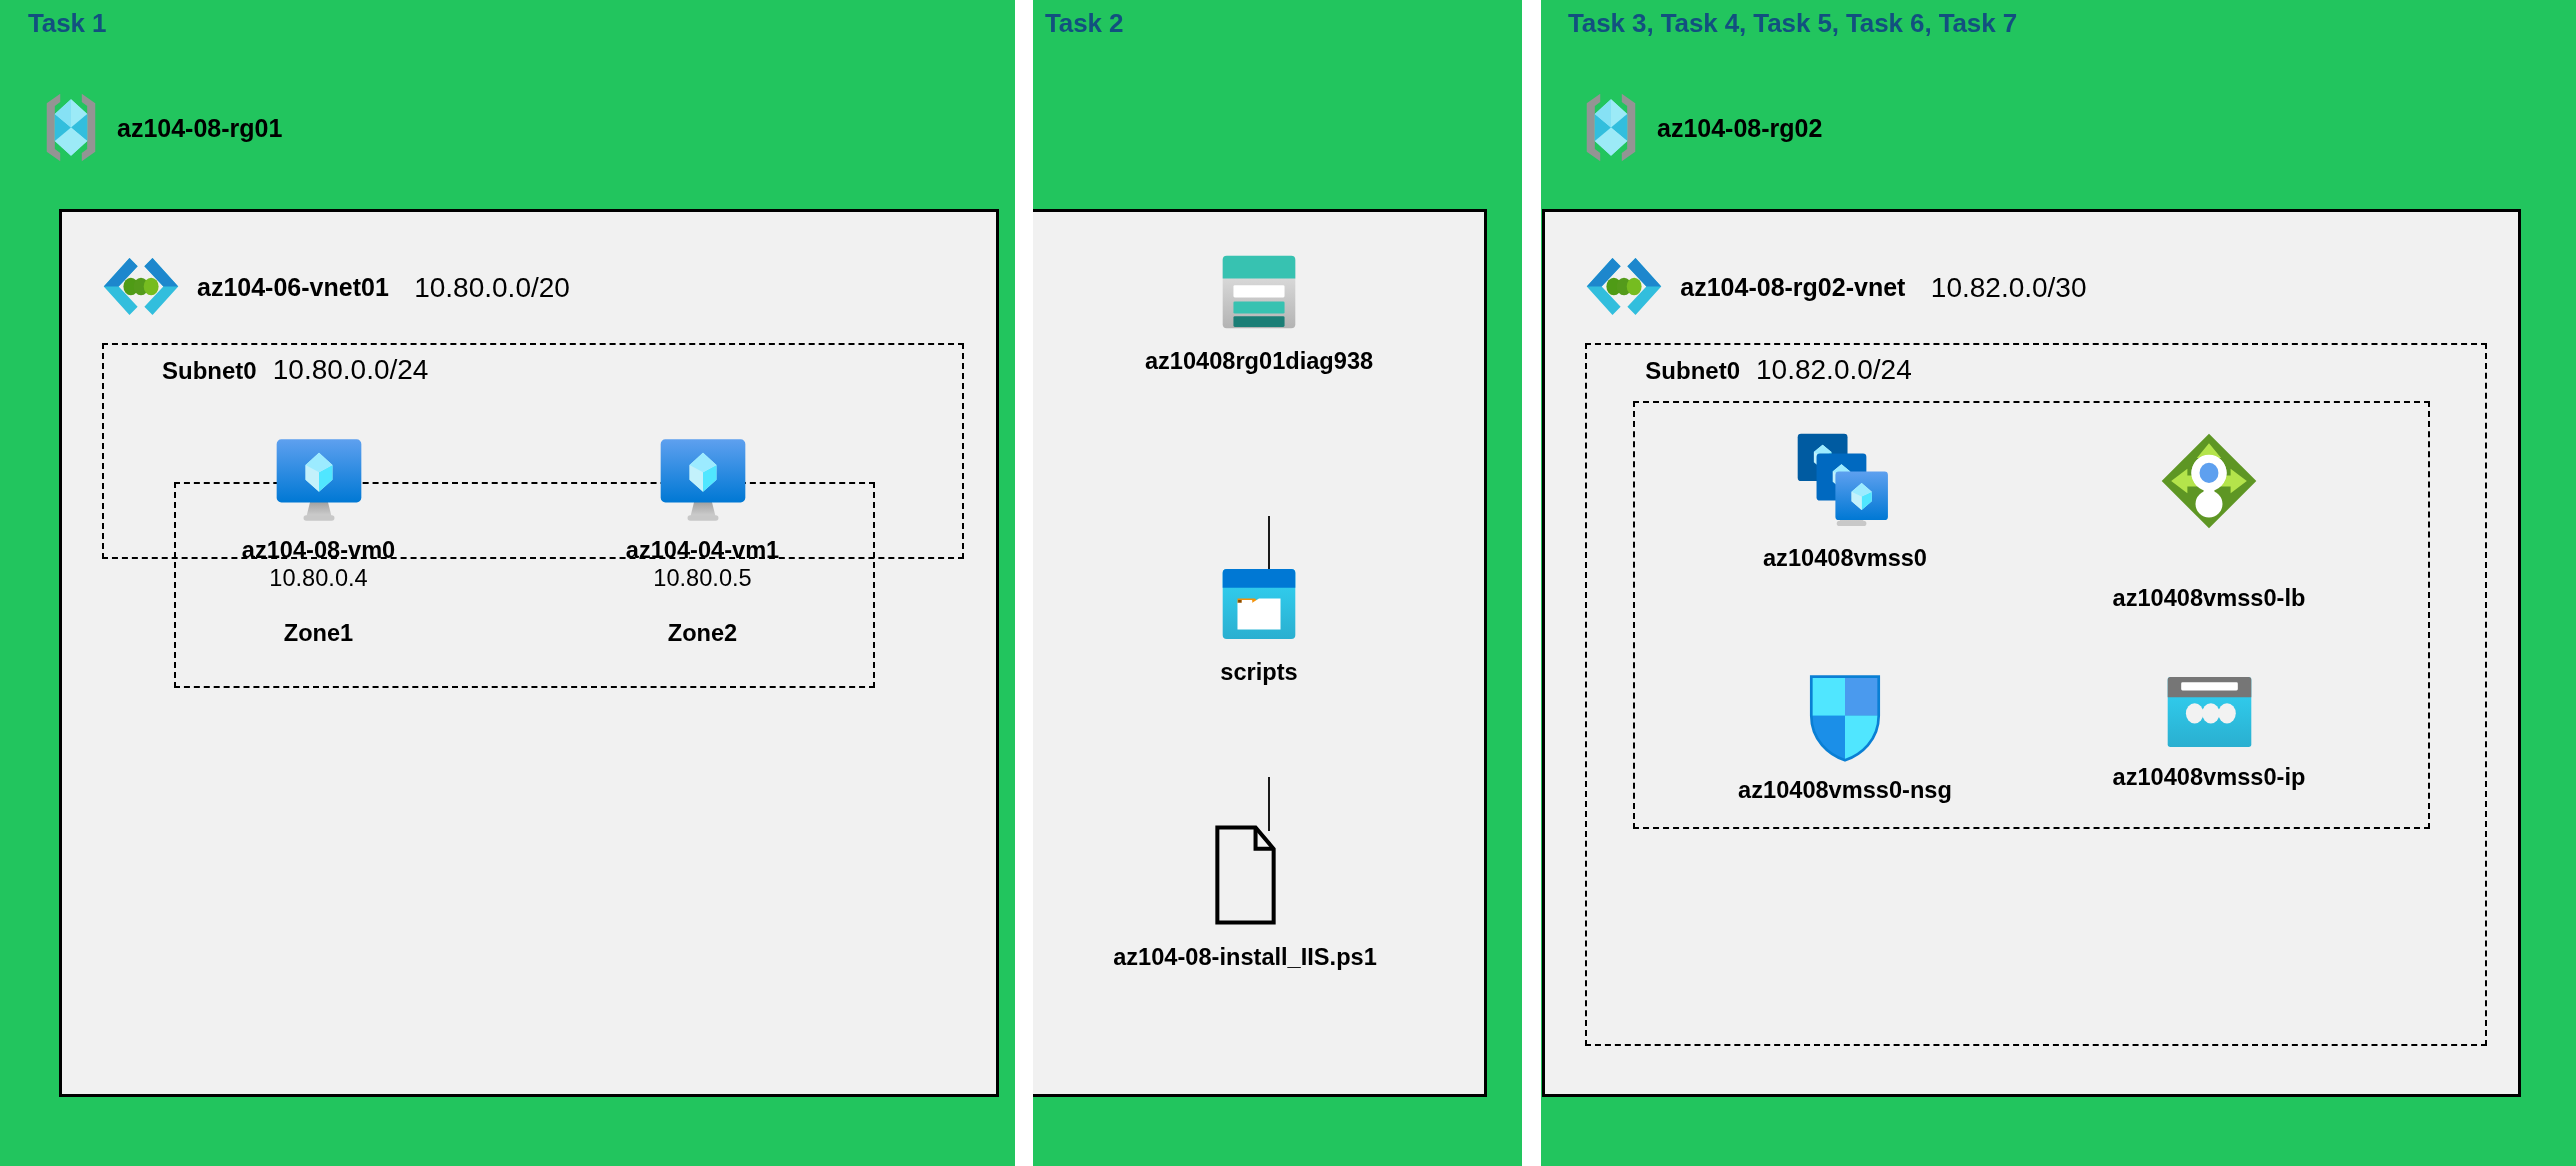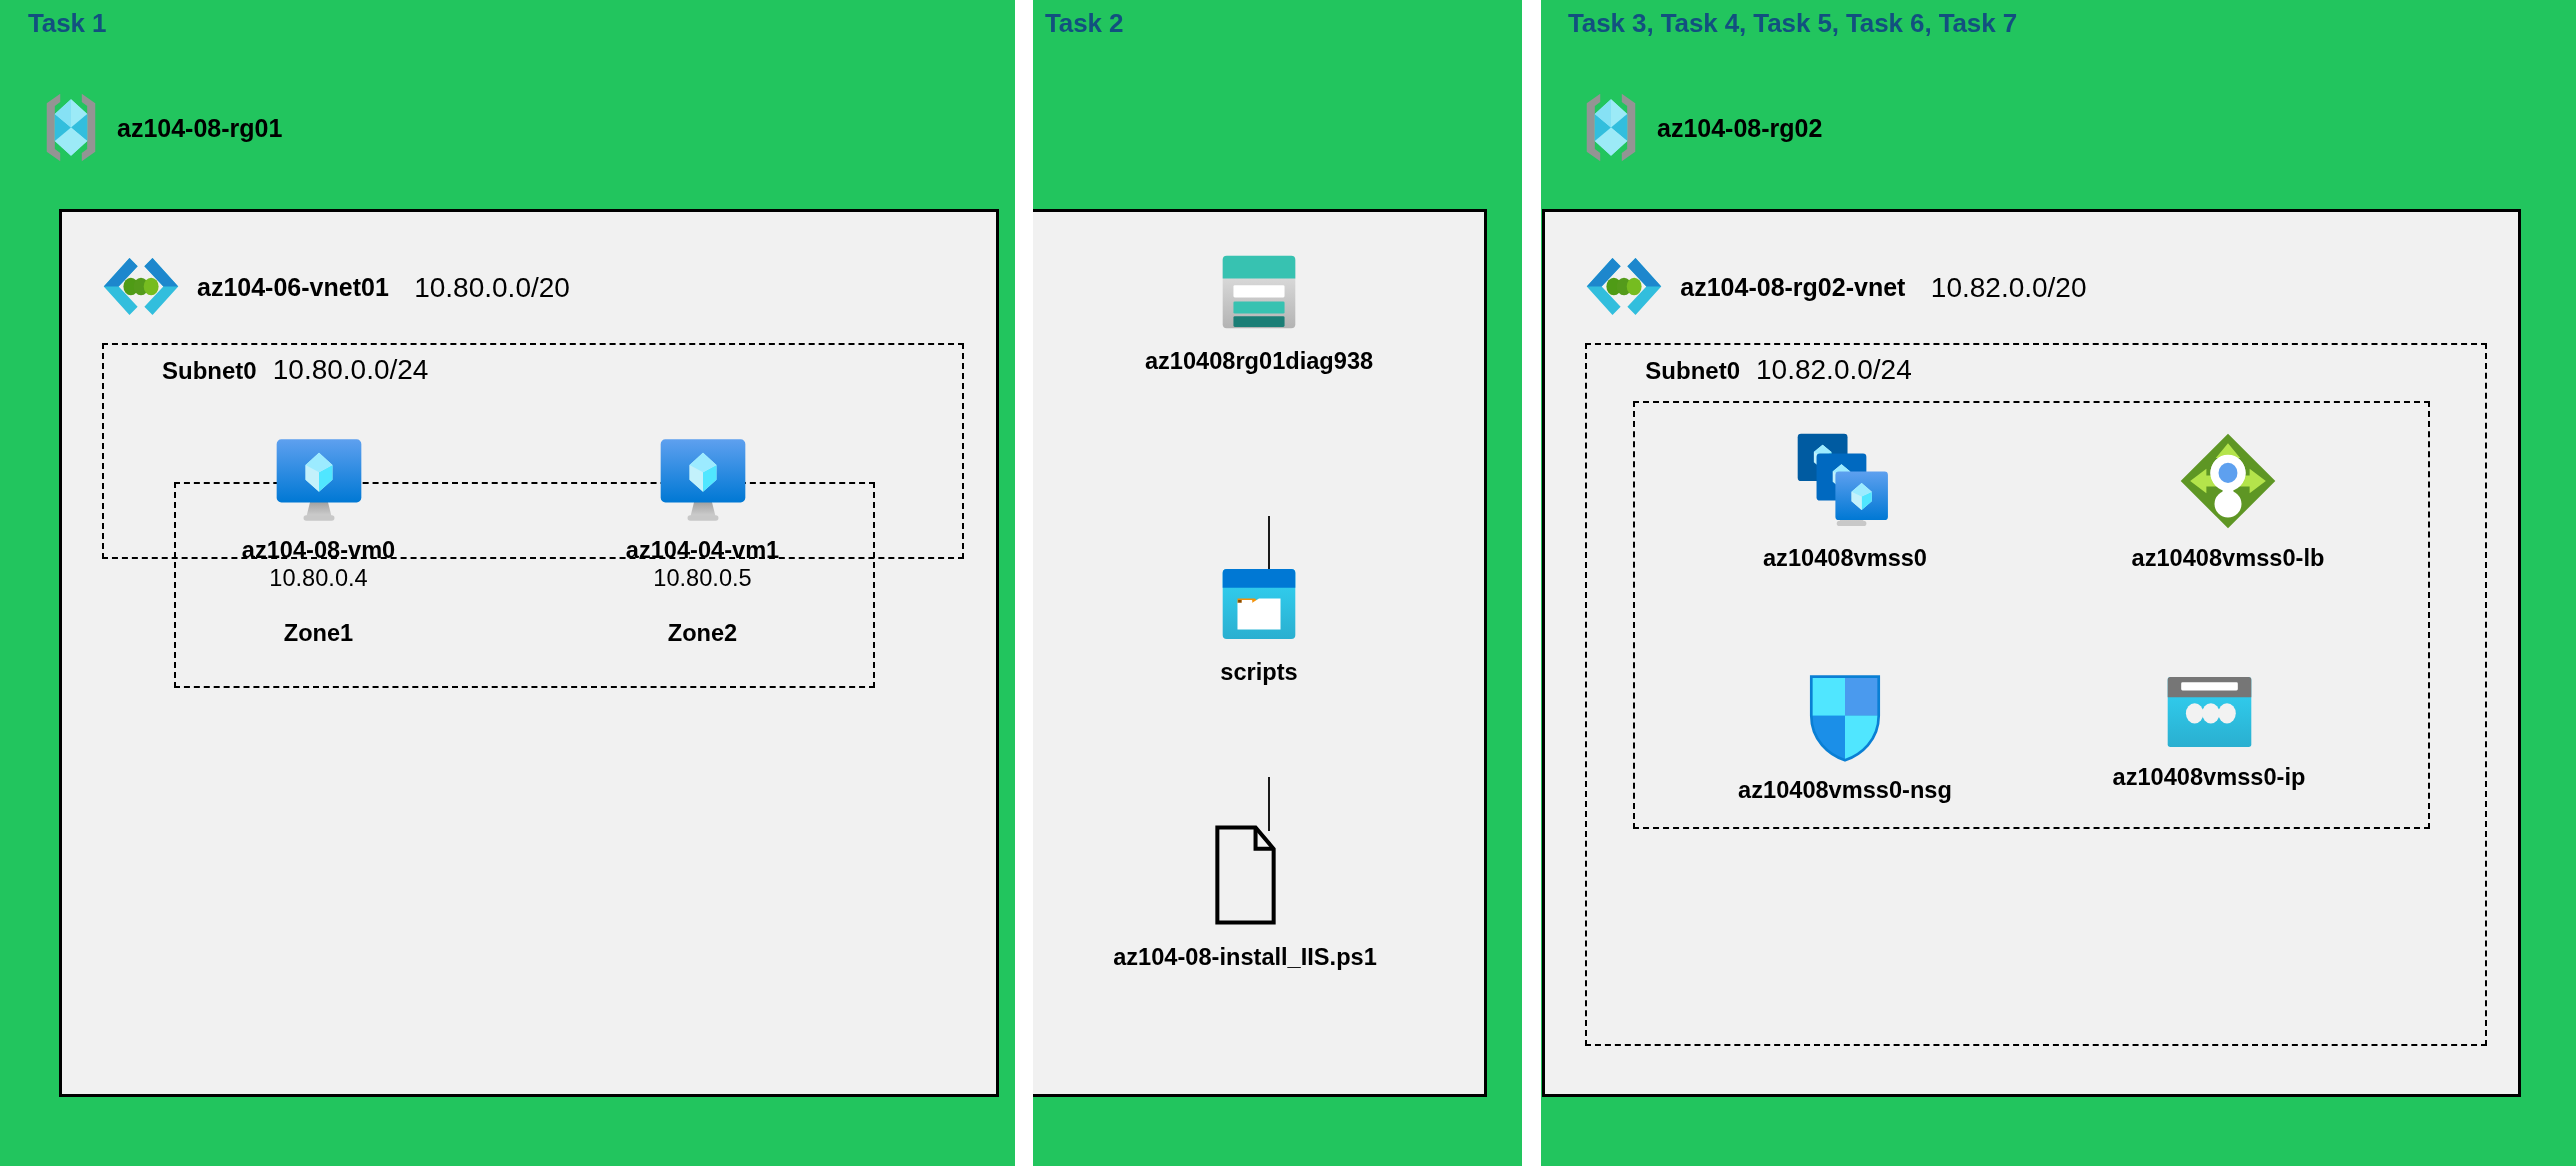--- a/index.html
+++ b/index.html
@@ -319,21 +319,21 @@
           <path d="M42 6 L54 18 L26 48 L54 78 L42 90 L4 48 Z" fill="#32bedd"></path>
           <path d="M42 6 L54 18 L26 48 L4 48 Z" fill="#1d87cd"></path>
           <path d="M76 6 L64 18 L92 48 L64 78 L76 90 L114 48 Z" fill="#32bedd"></path>
           <path d="M76 6 L64 18 L92 48 L114 48 Z" fill="#1d87cd"></path>
           <ellipse cx="44" cy="48" rx="11" ry="13" fill="#4f9b16"></ellipse>
           <ellipse cx="59" cy="48" rx="11" ry="13" fill="#549b1b"></ellipse>
           <ellipse cx="74" cy="48" rx="11" ry="13" fill="#76bc20"></ellipse>
         </svg>
       </span>
       <span class="vnet-name">az104-08-rg02-vnet</span>
-      <span class="cidr">10.82.0.0/20</span>
+      <span class="cidr">10.82.0.0/30</span>
     </div>
 
     <div class="dashed-box" style="left:40px; top:131px; width:902px; height:703px;"></div>
 
     <div class="subnet-label" style="left:100px; top:142px;">
       <span style="font-weight:bold;">Subnet0</span>
       <span class="cidr">10.82.0.0/24</span>
     </div>
   </div>
 
@@ -369,21 +369,21 @@
         <rect x="60" y="60" width="78" height="72" rx="5" fill="url(#vmssFront)"></rect>
         <polygon points="99,77 114,90 114,104 99,117 84,104 84,90" fill="#c3f1fb"></polygon>
         <polygon points="99,97 114,90 114,104 99,117" fill="#50e6ff"></polygon>
         <polygon points="99,97 84,90 84,104 99,117" fill="#c3f1fb"></polygon>
         <polygon points="99,77 114,90 99,97 84,90" fill="#9cebff"></polygon>
       </svg>
     </span>
     <div class="cap-bold" style="margin-top:12px;">az10408vmss0</div>
   </div>
 
-  <div class="node" style="left:552px; top:431px; width:270px;">
+  <div class="node" style="left:533px; top:431px; width:270px;gap:40px;">
     <span>
       <svg width="100" height="100" viewBox="0 0 148 148">
         <polygon points="74,4 144,74 74,144 4,74" fill="#5e9624"></polygon>
         <polygon points="74,20 74,58 60,58 74,20" fill="#b4e44b" opacity="0"></polygon>
 
         <path d="M74 18 L92 40 L82 40 L82 66 L66 66 L66 40 L56 40 Z" fill="#b4e44b"></path>
 
         <path d="M18 74 L42 56 L42 66 L70 66 L70 82 L42 82 L42 92 Z" fill="#b4e44b"></path>
 
         <path d="M130 74 L106 56 L106 66 L78 66 L78 82 L106 82 L106 92 Z" fill="#b4e44b"></path>

